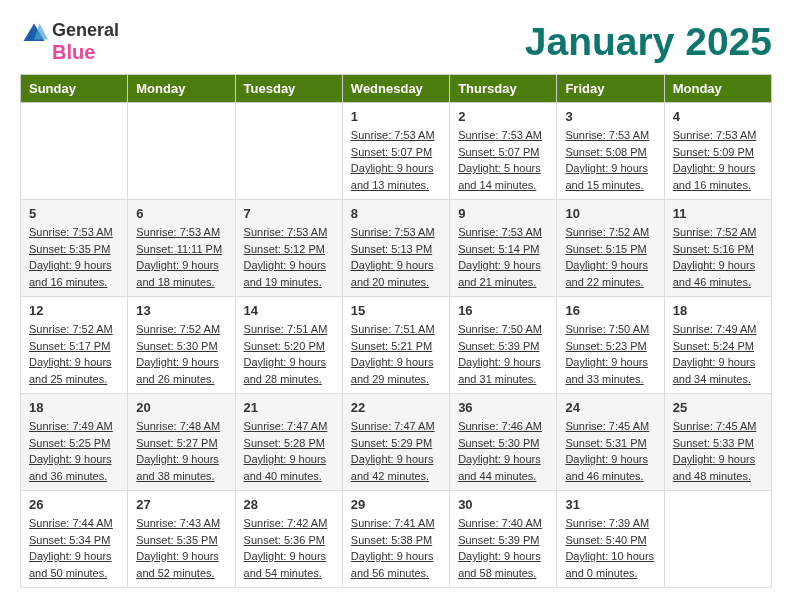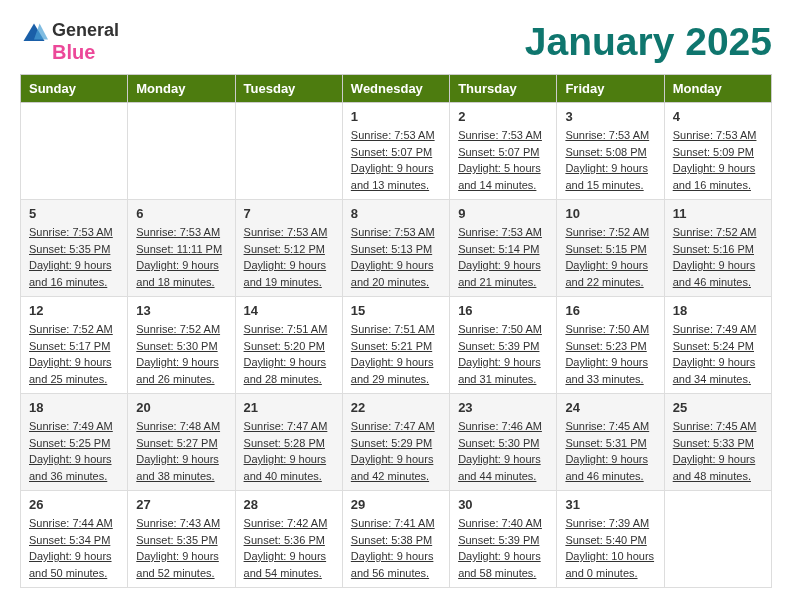--- a/index.html
+++ b/index.html
@@ -288,21 +288,21 @@
       </td>
         <td>
         <div class="day-number">22</div>
         <div class="day-info">
           <span>Sunrise: 7:47 AM</span><br>
           <span>Sunset: 5:29 PM</span><br>
           <span>Daylight: 9 hours and 42 minutes.</span>
         </div>
       </td>
         <td>
-        <div class="day-number">23</div>
+        <div class="day-number">36</div>
         <div class="day-info">
           <span>Sunrise: 7:46 AM</span><br>
           <span>Sunset: 5:30 PM</span><br>
           <span>Daylight: 9 hours and 44 minutes.</span>
         </div>
       </td>
         <td>
         <div class="day-number">24</div>
         <div class="day-info">
           <span>Sunrise: 7:45 AM</span><br>

